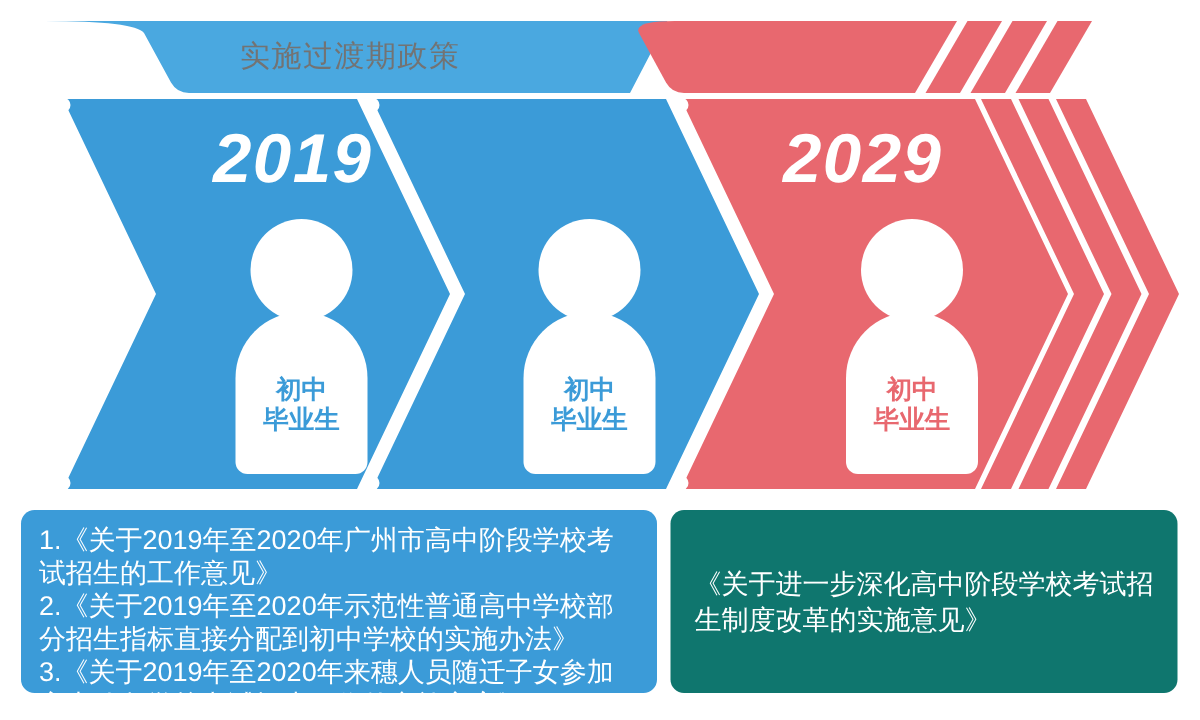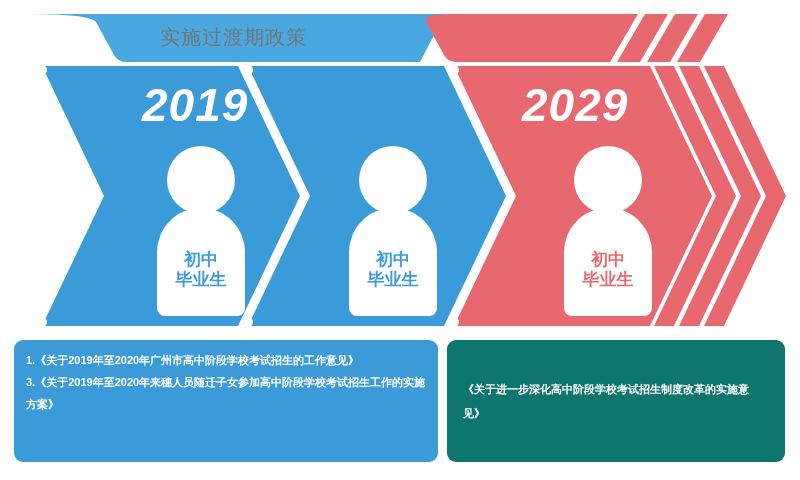--- a/index.html
+++ b/index.html
@@ -117,23 +117,23 @@
     left: 447px;
     top: 340px;
     width: 338px;
     height: 122px;
     background: #0f766e;
     padding: 9px 16px;
     display: flex;
     align-items: center;
   }
   .note-line {
-    font-size: 11px;
+    font-size: 18px;
     line-height: 22px;
-    font-weight: bold;
+    font-weight: normal;
     letter-spacing: 0px;
   }
   #note-reform .note-line { line-height: 24px; }
 </style>
 </head>
 <body>
 
 <div id="stage">
 
   <svg id="art" viewBox="0 0 800 480" xmlns="http://www.w3.org/2000/svg">
@@ -191,20 +191,21 @@
 
   <div class="person red" id="person-2021">
     <div class="head"></div>
     <div class="body"></div>
     <div class="caption">初中
 毕业生</div>
   </div>
 
   <div class="note-box" id="note-transition">
     <div class="note-line">1.《关于2019年至2020年广州市高中阶段学校考试招生的工作意见》</div>
+    <div class="note-line">2.《关于2019年至2020年示范性普通高中学校部分招生指标直接分配到初中学校的实施办法》</div>
     <div class="note-line">3.《关于2019年至2020年来穗人员随迁子女参加高中阶段学校考试招生工作的实施方案》</div>
   </div>
 
   <div class="note-box" id="note-reform">
     <div class="note-line">《关于进一步深化高中阶段学校考试招生制度改革的实施意见》</div>
   </div>
 
 </div>
 
 </body></html>

